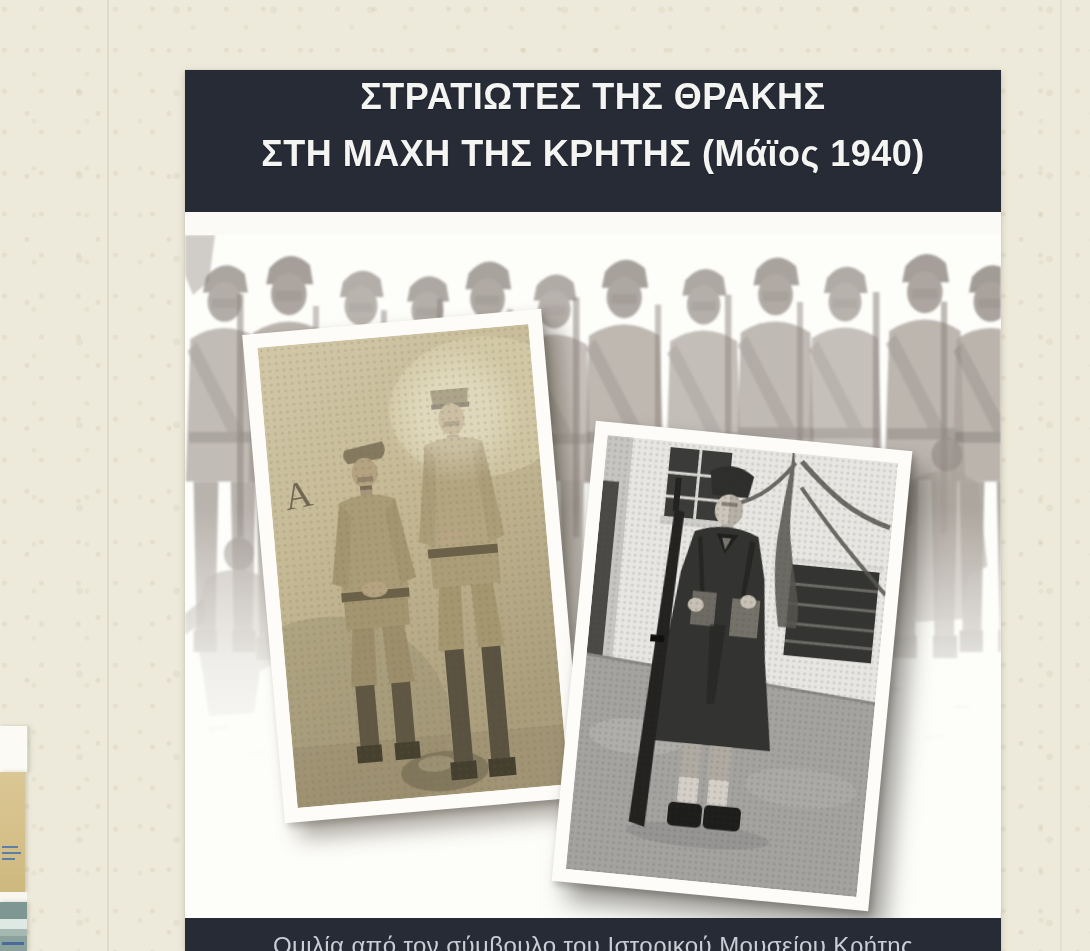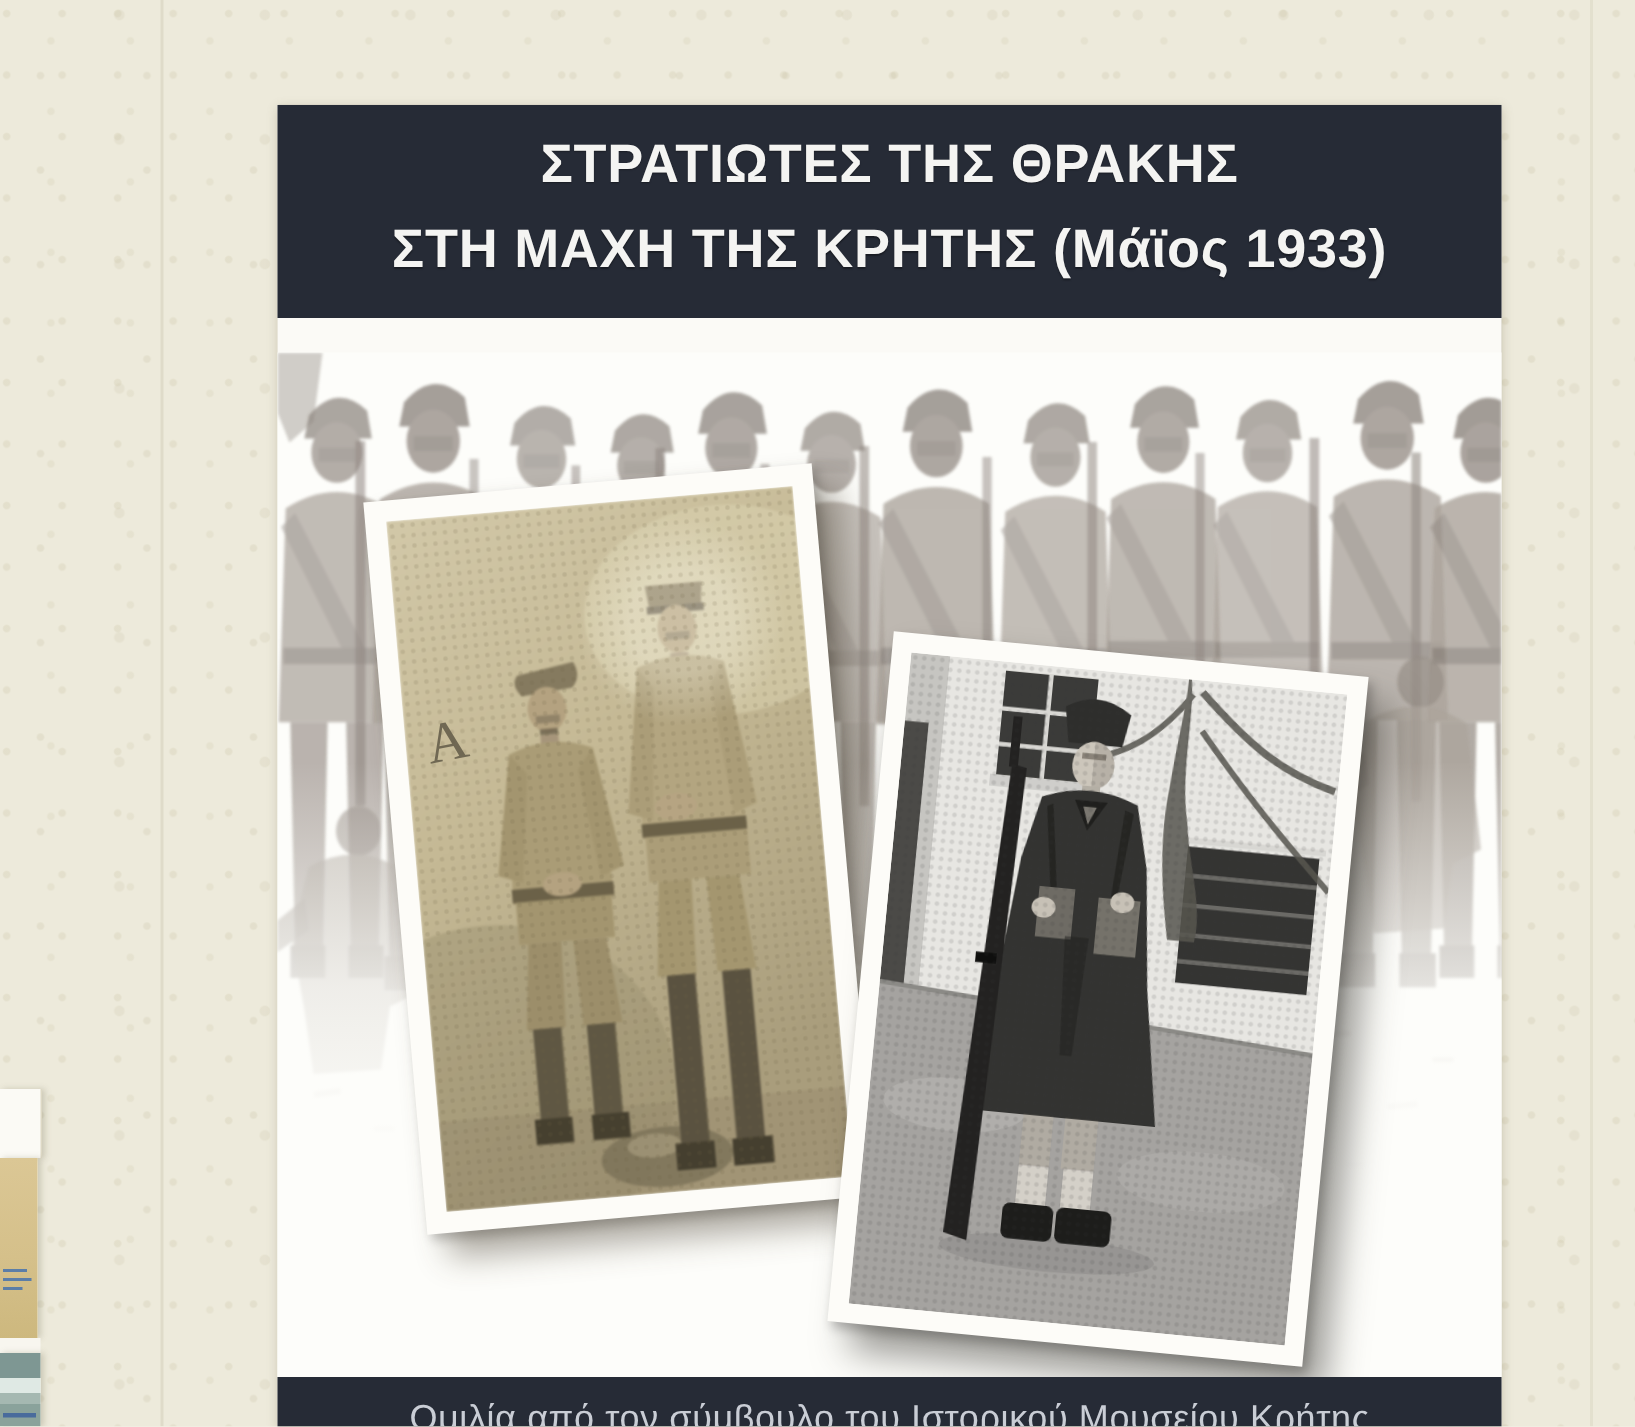--- a/index.html
+++ b/index.html
@@ -33,21 +33,21 @@
 
   
   .poster{
     position:absolute;left:185px;top:70px;width:816px;height:881px;
     background:#fbfaf6;
     box-shadow:0 2px 7px rgba(110,100,70,.28), 0 0 1px rgba(0,0,0,.18);
   }
   .poster-header{
     position:absolute;left:0;top:0;width:100%;height:142px;background:#262b36;
     display:flex;flex-direction:column;align-items:center;justify-content:flex-start;
-    padding-top:21px;box-sizing:border-box;
+    padding-top:9px;box-sizing:border-box;
   }
   .title{
     color:#f4f4f2;font-weight:bold;font-size:36px;line-height:1.0;
     letter-spacing:.5px;text-align:center;white-space:nowrap;
     text-shadow:0 1px 1px rgba(0,0,0,.35);
   }
   .title.l2{margin-top:21px;}
 
   .collage{
     position:absolute;left:0;top:165px;width:816px;height:683px;
@@ -111,21 +111,21 @@
   </div>
   <div class="edge edge-gap"></div>
   <div class="edge edge-teal">
     <div class="mark m4"></div>
   </div>
 
   <div class="poster">
 
     <div class="poster-header">
       <div class="title l1">ΣΤΡΑΤΙΩΤΕΣ ΤΗΣ ΘΡΑΚΗΣ</div>
-      <div class="title l2">ΣΤΗ ΜΑΧΗ ΤΗΣ ΚΡΗΤΗΣ (Μάϊος 1933)</div>
+      <div class="title l2">ΣΤΗ ΜΑΧΗ ΤΗΣ ΚΡΗΤΗΣ (Μάϊος 1940)</div>
     </div>
 
     <div class="collage">
 
       <svg class="bg-photo" viewBox="0 0 816 683" preserveAspectRatio="none">
         <defs>
           <g id="sold">
             <path d="M20,18 Q32,4 45,16 L47,28 L18,28 Z" fill="#6d635b"></path>
             <ellipse cx="32" cy="34" rx="11" ry="13" fill="#7a6f67"></ellipse>
             <rect x="24" y="32" width="16" height="6" fill="#5f564f" opacity=".6"></rect>

